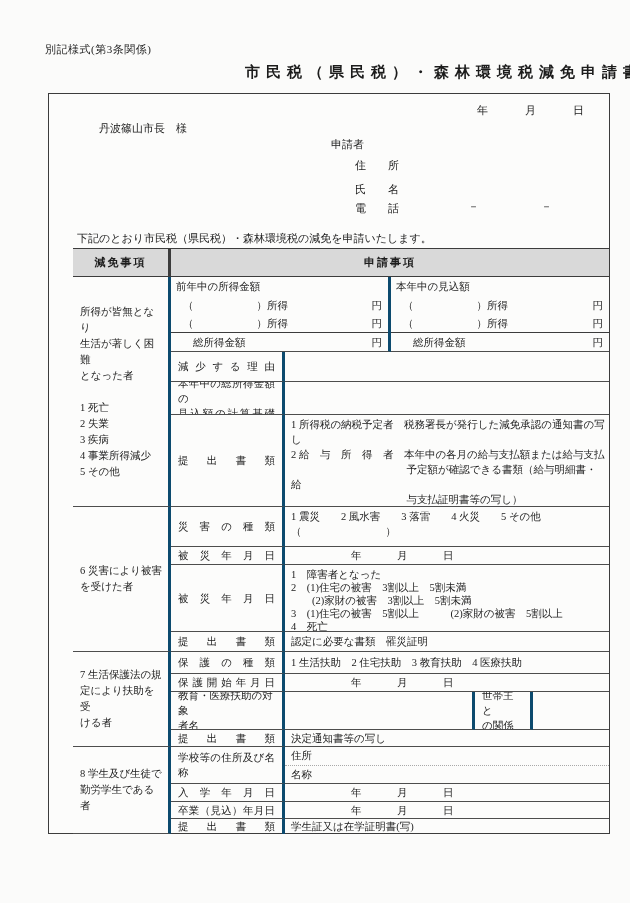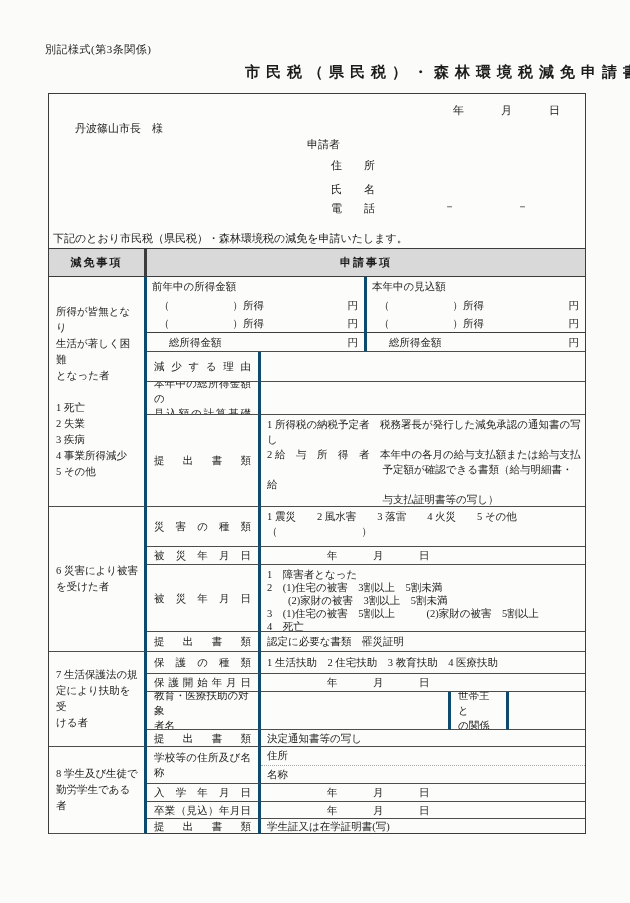--- a/index.html
+++ b/index.html
@@ -9,21 +9,21 @@
     font-family:"Liberation Serif","DejaVu Serif",serif;
     overflow:hidden;
   }
   .note{position:absolute;left:45px;top:42px;font-size:11px;letter-spacing:.5px;}
   .title{
     position:absolute;left:14px;top:63px;width:630px;text-align:right;
     font-size:15px;font-weight:bold;letter-spacing:6px;
   }
   .frame{
     position:absolute;left:48px;top:93px;width:536px;height:739px;
-    border:1px solid #3c3c3c;background:#fcfcfb;
+    border:1px solid #3c3c3c;background:#fcfcfb;padding-left:24px;
   }
   .topbox{position:relative;width:100%;height:154px;font-size:11px;}
   .dateline{position:absolute;top:9px;right:24px;letter-spacing:1px;}
   .addressee{position:absolute;left:26px;top:27px;}
   .app-label{position:absolute;left:258px;top:43px;}
   .addr-label{position:absolute;left:282px;top:64px;}
   .name-label{position:absolute;left:282px;top:88px;}
   .tel-label{position:absolute;left:282px;top:107px;}
   .dash1{position:absolute;left:395px;top:105px;}
   .dash2{position:absolute;left:468px;top:105px;}

